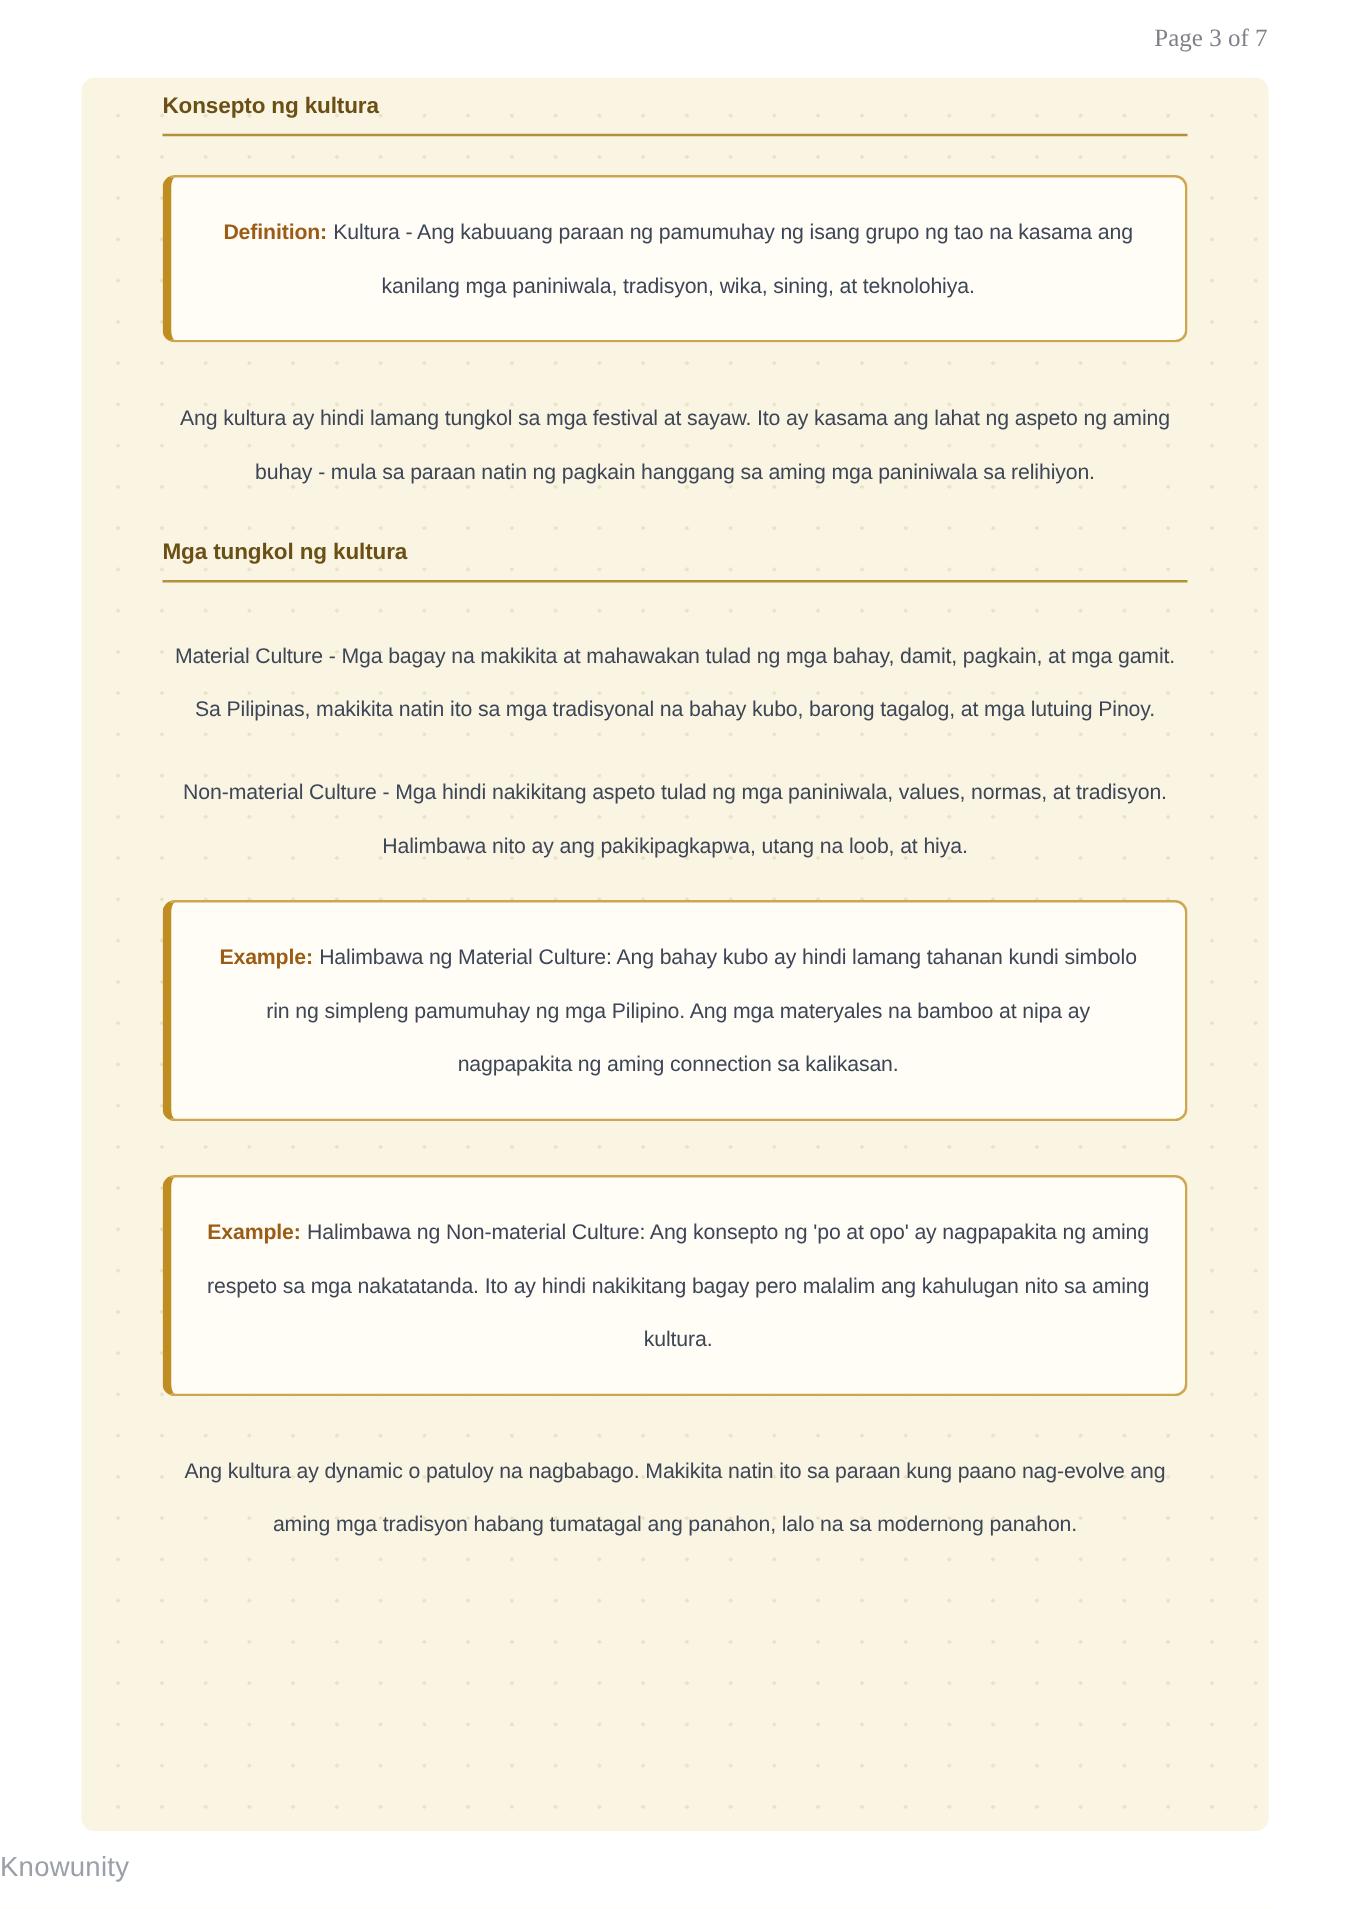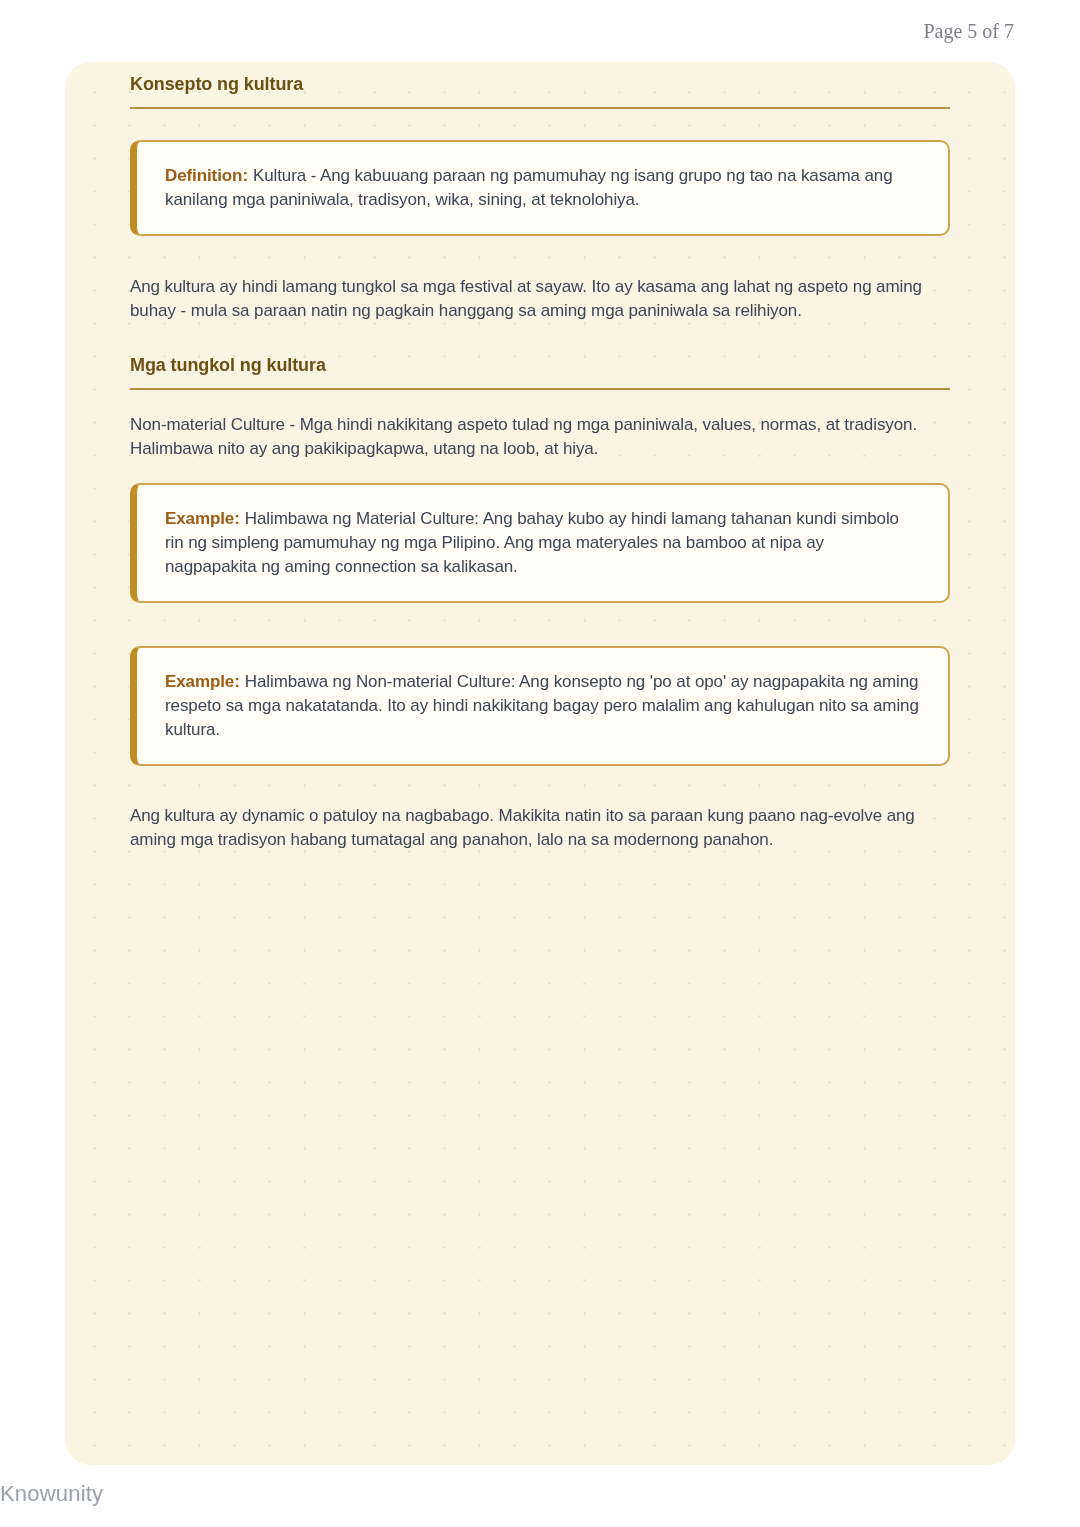--- a/index.html
+++ b/index.html
@@ -24,41 +24,42 @@
     left: 65px;
     top: 62px;
     width: 950px;
     height: 1403px;
     box-sizing: border-box;
     padding: 12px 65px 0 65px;
     background-color: #faf5e2;
     background-image: radial-gradient(#e9e1c8 1.3px, rgba(0,0,0,0) 1.4px);
     background-size: 35px 33px;
     background-position: 12px 14px;
-    border-radius: 26px;
+    border-radius: 11px;
   }
   .section-heading {
     font-size: 18px;
     font-weight: 700;
     color: #6b5016;
     letter-spacing: -0.1px;
     margin: 0;
   }
   .heading-rule {
     border: none;
     height: 2px;
     background: #b3913a;
     margin: 12px 0 0 0;
   }
   .para {
     font-size: 17px;
-    line-height: 24px;
+    line-height: 43px;
     color: #3d4656;
     letter-spacing: -0.1px;
     margin: 0;
+    text-align: center;
   }
   .callout {
     background: #fffdf6;
     border: 2px solid #cda64f;
     border-left: 7px solid #bf8d22;
     border-radius: 10px;
     padding: 22px 28px;
     box-sizing: border-box;
   }
   .callout-label {
@@ -82,38 +83,39 @@
     right: 0;
     top: 1481px;
     font-size: 22px;
     color: #9aa0a8;
     letter-spacing: 0.2px;
   }
 </style>
 </head>
 <body>
 
-<div class="page-number">Page 5 of 7</div>
+<div class="page-number">Page 3 of 7</div>
 
 <div class="card">
 
   <h2 id="heading-1" class="section-heading">Konsepto ng kultura</h2>
   <hr class="heading-rule">
 
   <div id="definition-box" class="callout">
     <p class="para">
       <span class="callout-label">Definition:</span><span>Kultura - Ang kabuuang paraan ng pamumuhay ng isang grupo ng tao na kasama ang kanilang mga paniniwala, tradisyon, wika, sining, at teknolohiya.</span>
     </p>
   </div>
 
   <p id="para-intro" class="para">Ang kultura ay hindi lamang tungkol sa mga festival at sayaw. Ito ay kasama ang lahat ng aspeto ng aming buhay - mula sa paraan natin ng pagkain hanggang sa aming mga paniniwala sa relihiyon.</p>
 
   <h2 id="heading-2" class="section-heading">Mga tungkol ng kultura</h2>
   <hr class="heading-rule">
 
+  <p id="para-material" class="para">Material Culture - Mga bagay na makikita at mahawakan tulad ng mga bahay, damit, pagkain, at mga gamit. Sa Pilipinas, makikita natin ito sa mga tradisyonal na bahay kubo, barong tagalog, at mga lutuing Pinoy.</p>
 
   <p id="para-nonmaterial" class="para">Non-material Culture - Mga hindi nakikitang aspeto tulad ng mga paniniwala, values, normas, at tradisyon. Halimbawa nito ay ang pakikipagkapwa, utang na loob, at hiya.</p>
 
   <div id="example-box-1" class="callout">
     <p class="para">
       <span class="callout-label">Example:</span><span>Halimbawa ng Material Culture: Ang bahay kubo ay hindi lamang tahanan kundi simbolo rin ng simpleng pamumuhay ng mga Pilipino. Ang mga materyales na bamboo at nipa ay nagpapakita ng aming connection sa kalikasan.</span>
     </p>
   </div>
 
   <div id="example-box-2" class="callout">

